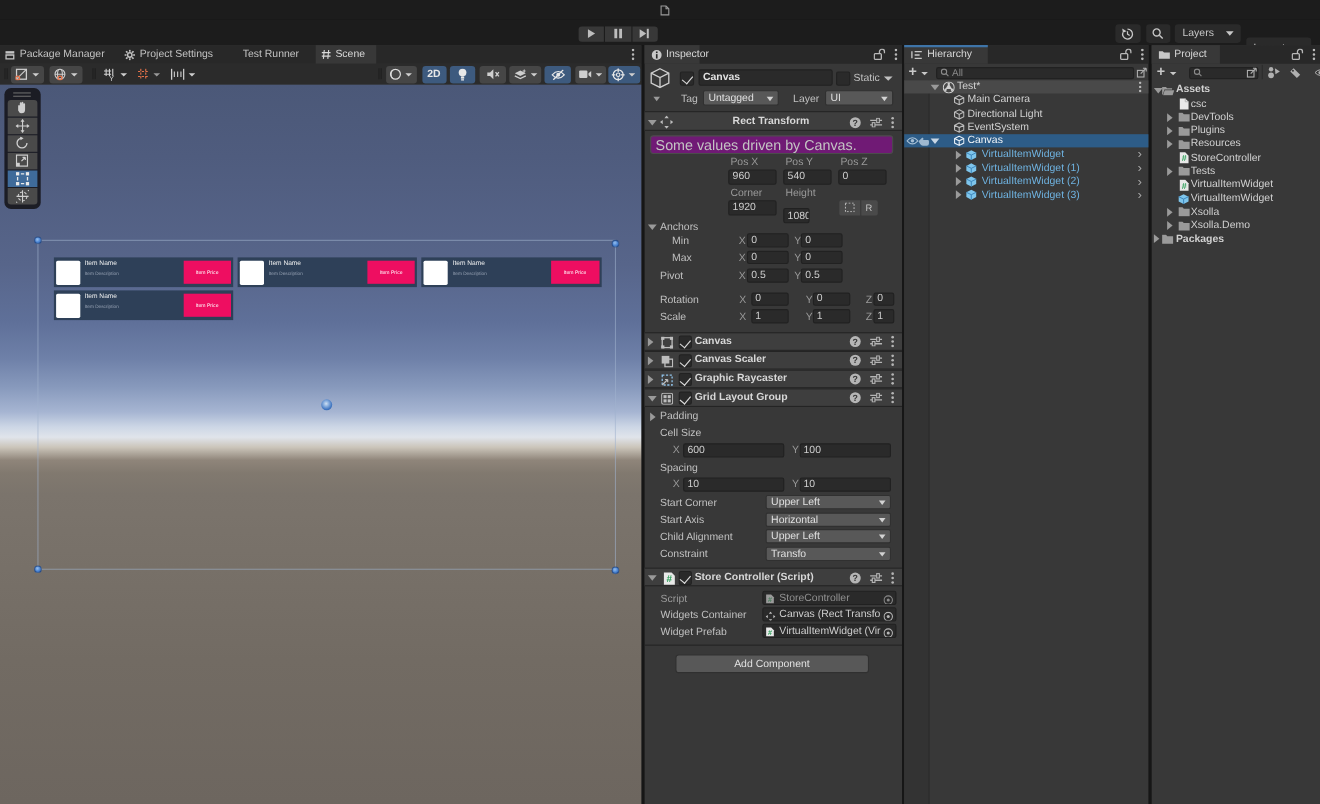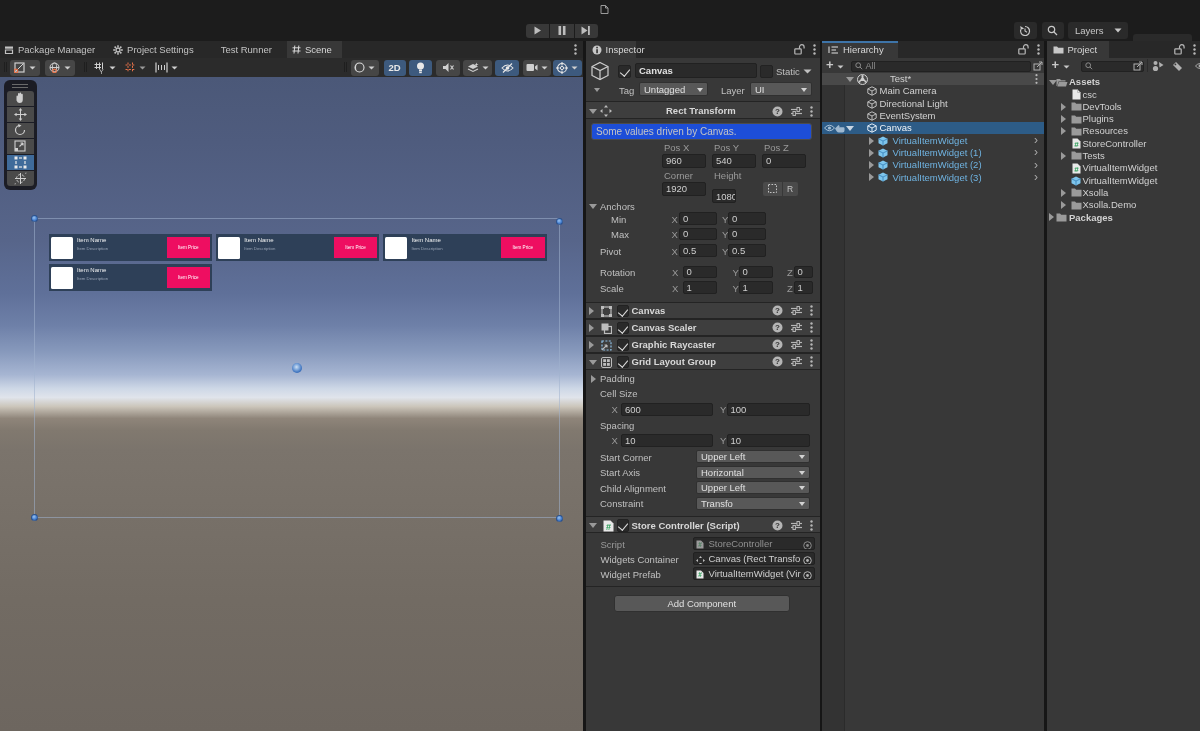--- a/index.html
+++ b/index.html
@@ -497,22 +497,22 @@
             <rect x="6" y="0.5" width="2.4" height="4" fill="#3e3e3e" stroke="#b5b5b5"></rect>
             <rect x="2" y="4.5" width="2.4" height="4" fill="#3e3e3e" stroke="#b5b5b5"></rect>
           </svg>
         <svg width="3" height="11" viewBox="0 0 3 11">
             <circle cx="1.5" cy="1.5" r="1.2" fill="#b5b5b5"></circle>
             <circle cx="1.5" cy="5.5" r="1.2" fill="#b5b5b5"></circle>
             <circle cx="1.5" cy="9.5" r="1.2" fill="#b5b5b5"></circle>
           </svg>
       </div>
     </div>
-    <div class="abs" style="left:5.5px; top:81.5px; width:221px; height:17px; background:#1d4ed8;
-      border:1px solid #4c4c4c; border-radius:3px; color:#c4c4c4; font-size:10px;
+    <div class="abs" style="left:5.5px; top:81.5px; width:221px; height:17px; background:#701a75;
+      border:1px solid #4c4c4c; border-radius:3px; color:#c4c4c4; font-size:13px;
       display:flex; align-items:center; padding-left:4px;">Some values driven by Canvas.</div>
     <div class="lbl dim" style="left:78.5px; top:101px;">Pos X</div>
     <div class="lbl dim" style="left:128.5px; top:101px;">Pos Y</div>
     <div class="lbl dim" style="left:178.5px; top:101px;">Pos Z</div>
     <div class="fld" style="left:76.5px; top:112.5px; width:44px; height:14px;">960</div>
     <div class="fld" style="left:126.5px; top:112.5px; width:44px; height:14px;">540</div>
     <div class="fld" style="left:176.5px; top:112.5px; width:44px; height:14px;">0</div>
     <div class="lbl dim" style="left:78.5px; top:129px;">Corner</div>
     <div class="lbl dim" style="left:128.5px; top:129px;">Height</div>
     <div class="fld" style="left:76.5px; top:140.5px; width:44px; height:14px;">1920</div>
@@ -811,21 +811,21 @@
     <div class="abs" style="left:0; top:31.5px; bottom:0; width:22.5px; background:#333333; border-right:1px solid #2b2b2b;"></div>
     <div class="row" style="top:31.5px; background:#494949;">
       <div class="fold open" style="left:24px; top:4px;"></div>
       <svg class="abs" style="left:35px; top:1px;" width="11" height="11" viewBox="0 0 11 11">
           <circle cx="5.5" cy="5.5" r="5" fill="none" stroke="#cfcfcf" stroke-width="1"></circle>
           <path d="M5.5 2 L8.5 7 L2.5 7 Z" fill="#cfcfcf"></path>
           <circle cx="5.5" cy="2.2" r="1.1" fill="#cfcfcf"></circle>
           <circle cx="2.6" cy="7.6" r="1.1" fill="#cfcfcf"></circle>
           <circle cx="8.4" cy="7.6" r="1.1" fill="#cfcfcf"></circle>
         </svg>
-      <span style="margin-left:68px;">Test*</span>
+      <span style="margin-left:48px;">Test*</span>
       <svg class="abs" style="left:213px; top:1.5px;" width="3" height="10" viewBox="0 0 3 10">
           <circle cx="1.5" cy="1.2" r="1.1" fill="#b8b8b8"></circle>
           <circle cx="1.5" cy="5" r="1.1" fill="#b8b8b8"></circle>
           <circle cx="1.5" cy="8.8" r="1.1" fill="#b8b8b8"></circle>
         </svg>
     </div>
     <div class="row" style="top:43.8px;">
       <svg class="abs" style="left:45px; top:1.5px;" width="10" height="10" viewBox="0 0 10 10">
           <path d="M5 0.8 L9.2 2.9 L9.2 7.1 L5 9.2 L0.8 7.1 L0.8 2.9 Z M0.8 2.9 L5 5 L9.2 2.9 M5 5 L5 9.2" fill="none" stroke="#bdbdbd" stroke-width="1"></path>
         </svg>

